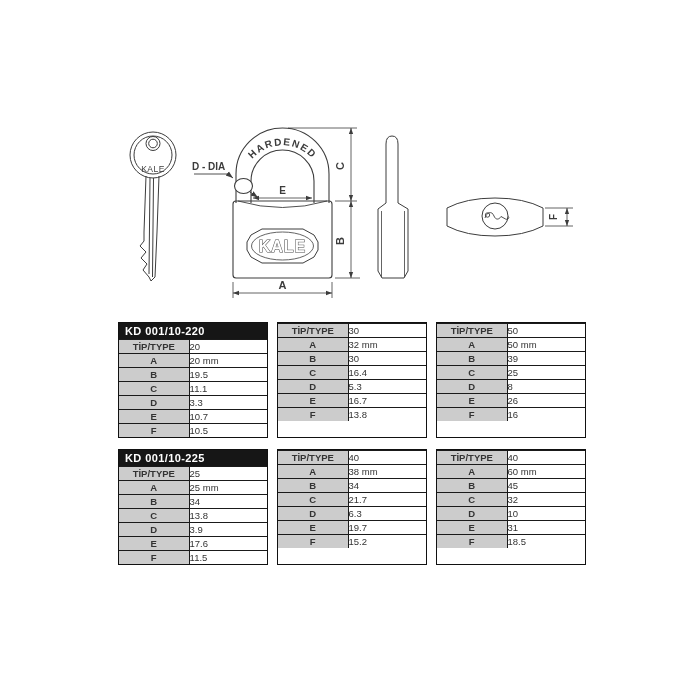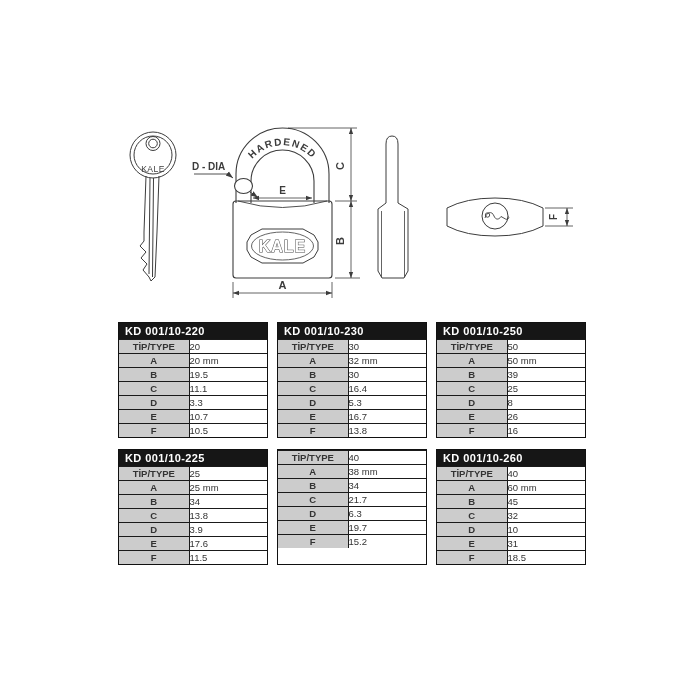--- a/index.html
+++ b/index.html
@@ -142,21 +142,20 @@
         <div class="trow">
           <div class="tlabel">E</div>
           <div class="tvalue">10.7</div>
         </div>
         <div class="trow">
           <div class="tlabel">F</div>
           <div class="tvalue">10.5</div>
         </div>
       </div>
       <div class="ktable">
-      <div class="thead">KD 001/10-230</div>
     <div class="trow">
           <div class="tlabel">TİP/TYPE</div>
           <div class="tvalue">30</div>
         </div>
         <div class="trow">
           <div class="tlabel">A</div>
           <div class="tvalue">32 mm</div>
         </div>
         <div class="trow">
           <div class="tlabel">B</div>
@@ -173,21 +172,20 @@
         <div class="trow">
           <div class="tlabel">E</div>
           <div class="tvalue">16.7</div>
         </div>
         <div class="trow">
           <div class="tlabel">F</div>
           <div class="tvalue">13.8</div>
         </div>
       </div>
       <div class="ktable">
-      <div class="thead">KD 001/10-250</div>
     <div class="trow">
           <div class="tlabel">TİP/TYPE</div>
           <div class="tvalue">50</div>
         </div>
         <div class="trow">
           <div class="tlabel">A</div>
           <div class="tvalue">50 mm</div>
         </div>
         <div class="trow">
           <div class="tlabel">B</div>
@@ -265,21 +263,20 @@
         <div class="trow">
           <div class="tlabel">E</div>
           <div class="tvalue">19.7</div>
         </div>
         <div class="trow">
           <div class="tlabel">F</div>
           <div class="tvalue">15.2</div>
         </div>
       </div>
       <div class="ktable">
-      <div class="thead">KD 001/10-260</div>
     <div class="trow">
           <div class="tlabel">TİP/TYPE</div>
           <div class="tvalue">40</div>
         </div>
         <div class="trow">
           <div class="tlabel">A</div>
           <div class="tvalue">60 mm</div>
         </div>
         <div class="trow">
           <div class="tlabel">B</div>

